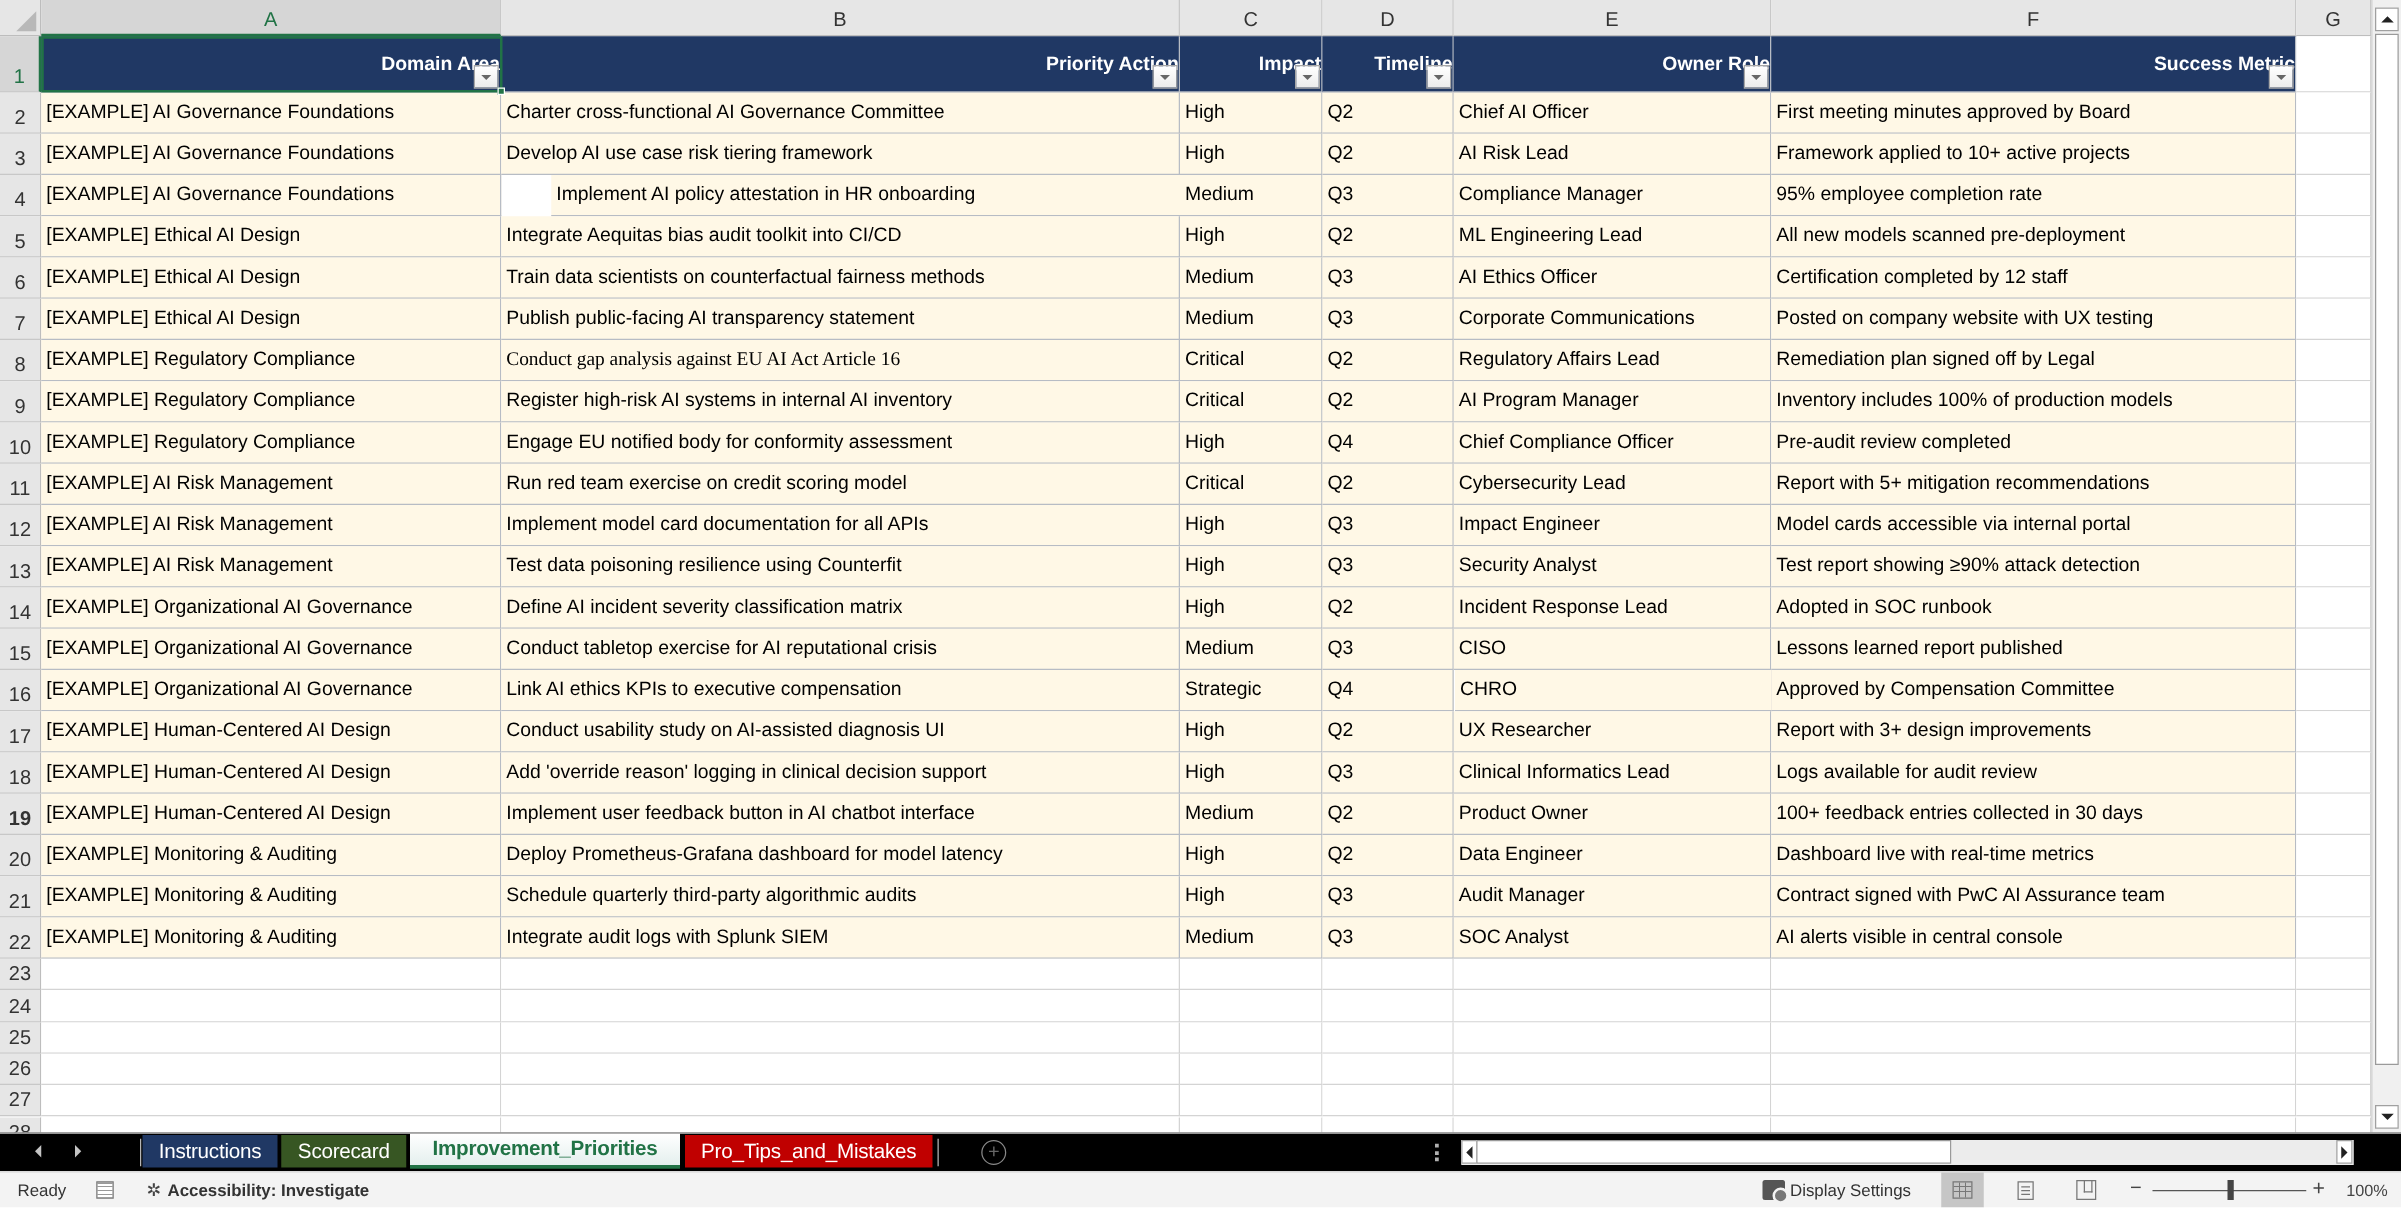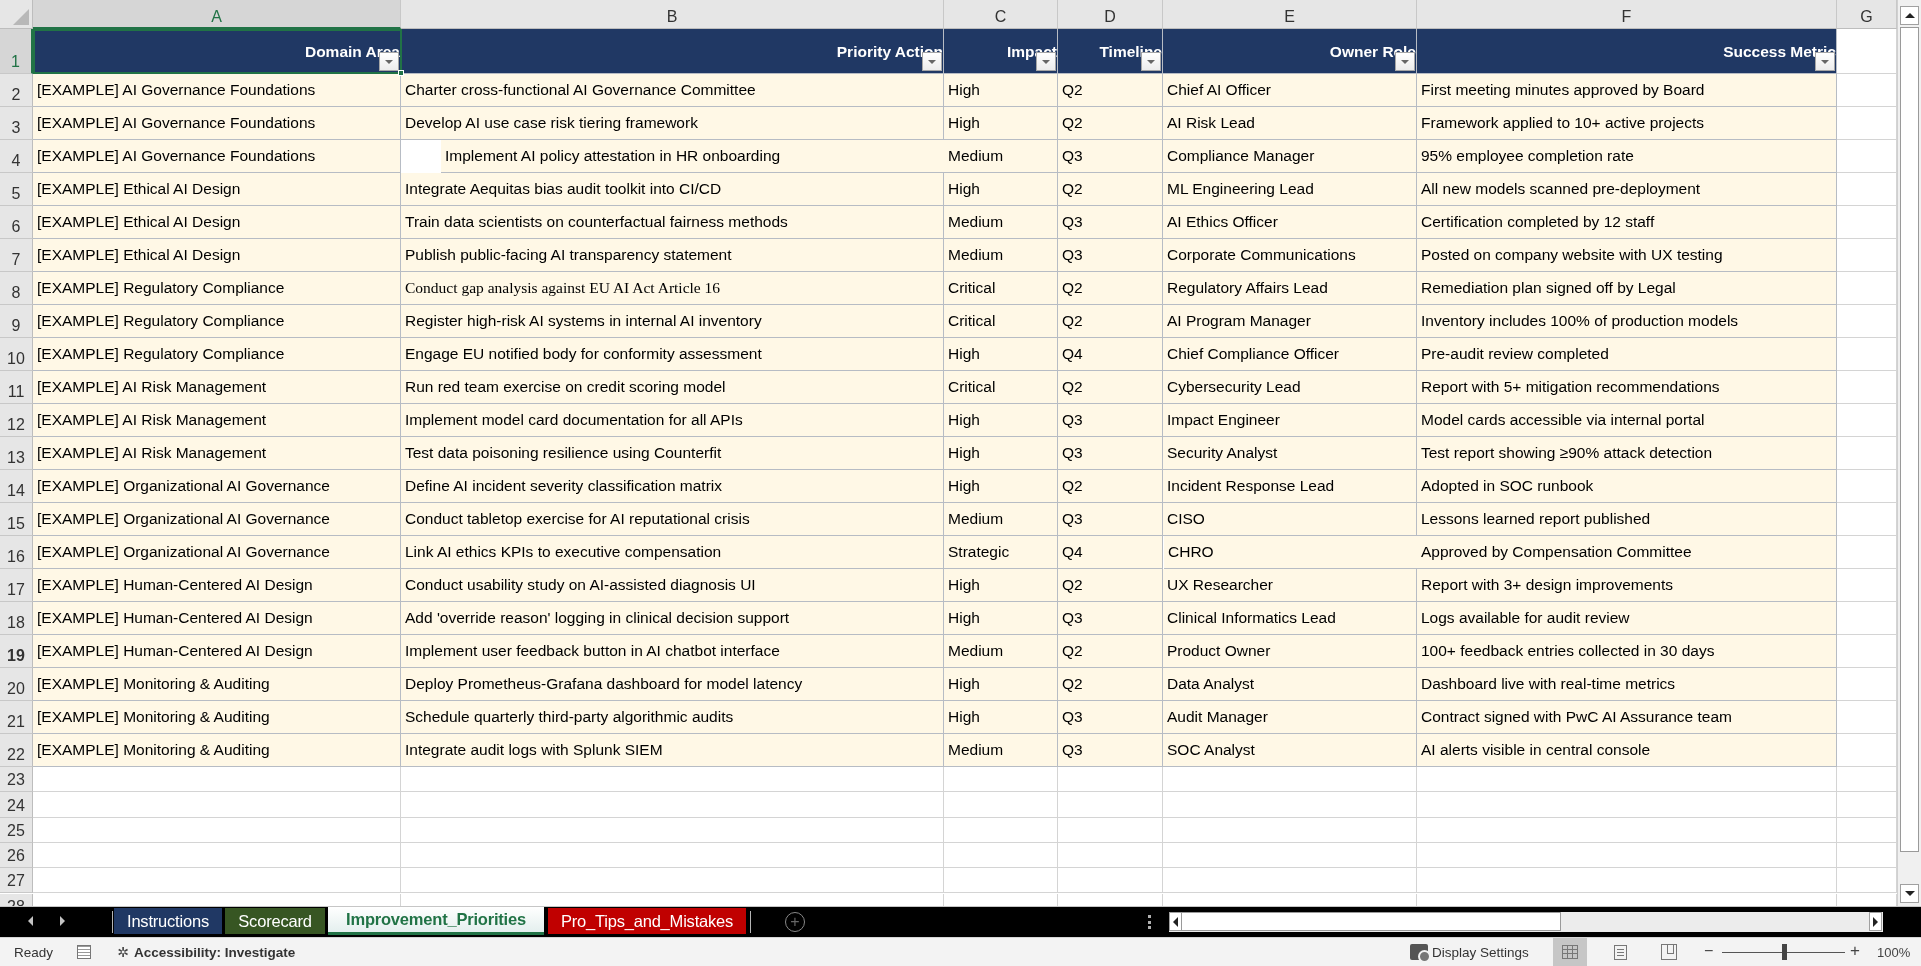--- a/index.html
+++ b/index.html
@@ -288,21 +288,21 @@
         <div class="cell data" style="left: 401px; top: 635px; width: 543px; height: 33px;">Implement user feedback button in AI chatbot interface</div>
         <div class="cell data" style="left: 944px; top: 635px; width: 114px; height: 33px;">Medium</div>
         <div class="cell data" style="left: 1058px; top: 635px; width: 105px; height: 33px;">Q2</div>
         <div class="cell data" style="left: 1163px; top: 635px; width: 254px; height: 33px;">Product Owner</div>
         <div class="cell data" style="left: 1417px; top: 635px; width: 420px; height: 33px;">100+ feedback entries collected in 30 days</div>
         <div class="cell g" style="left: 1837px; top: 635px; width: 60px; height: 33px;"></div>
         <div class="cell data" style="left: 33px; top: 668px; width: 368px; height: 33px;">[EXAMPLE] Monitoring &amp; Auditing</div>
         <div class="cell data" style="left: 401px; top: 668px; width: 543px; height: 33px;">Deploy Prometheus-Grafana dashboard for model latency</div>
         <div class="cell data" style="left: 944px; top: 668px; width: 114px; height: 33px;">High</div>
         <div class="cell data" style="left: 1058px; top: 668px; width: 105px; height: 33px;">Q2</div>
-        <div class="cell data" style="left: 1163px; top: 668px; width: 254px; height: 33px;">Data Analyst</div>
+        <div class="cell data" style="left: 1163px; top: 668px; width: 254px; height: 33px;">Data Engineer</div>
         <div class="cell data" style="left: 1417px; top: 668px; width: 420px; height: 33px;">Dashboard live with real-time metrics</div>
         <div class="cell g" style="left: 1837px; top: 668px; width: 60px; height: 33px;"></div>
         <div class="cell data" style="left: 33px; top: 701px; width: 368px; height: 33px;">[EXAMPLE] Monitoring &amp; Auditing</div>
         <div class="cell data" style="left: 401px; top: 701px; width: 543px; height: 33px;">Schedule quarterly third-party algorithmic audits</div>
         <div class="cell data" style="left: 944px; top: 701px; width: 114px; height: 33px;">High</div>
         <div class="cell data" style="left: 1058px; top: 701px; width: 105px; height: 33px;">Q3</div>
         <div class="cell data" style="left: 1163px; top: 701px; width: 254px; height: 33px;">Audit Manager</div>
         <div class="cell data" style="left: 1417px; top: 701px; width: 420px; height: 33px;">Contract signed with PwC AI Assurance team</div>
         <div class="cell g" style="left: 1837px; top: 701px; width: 60px; height: 33px;"></div>
         <div class="cell data" style="left: 33px; top: 734px; width: 368px; height: 33px;">[EXAMPLE] Monitoring &amp; Auditing</div>

